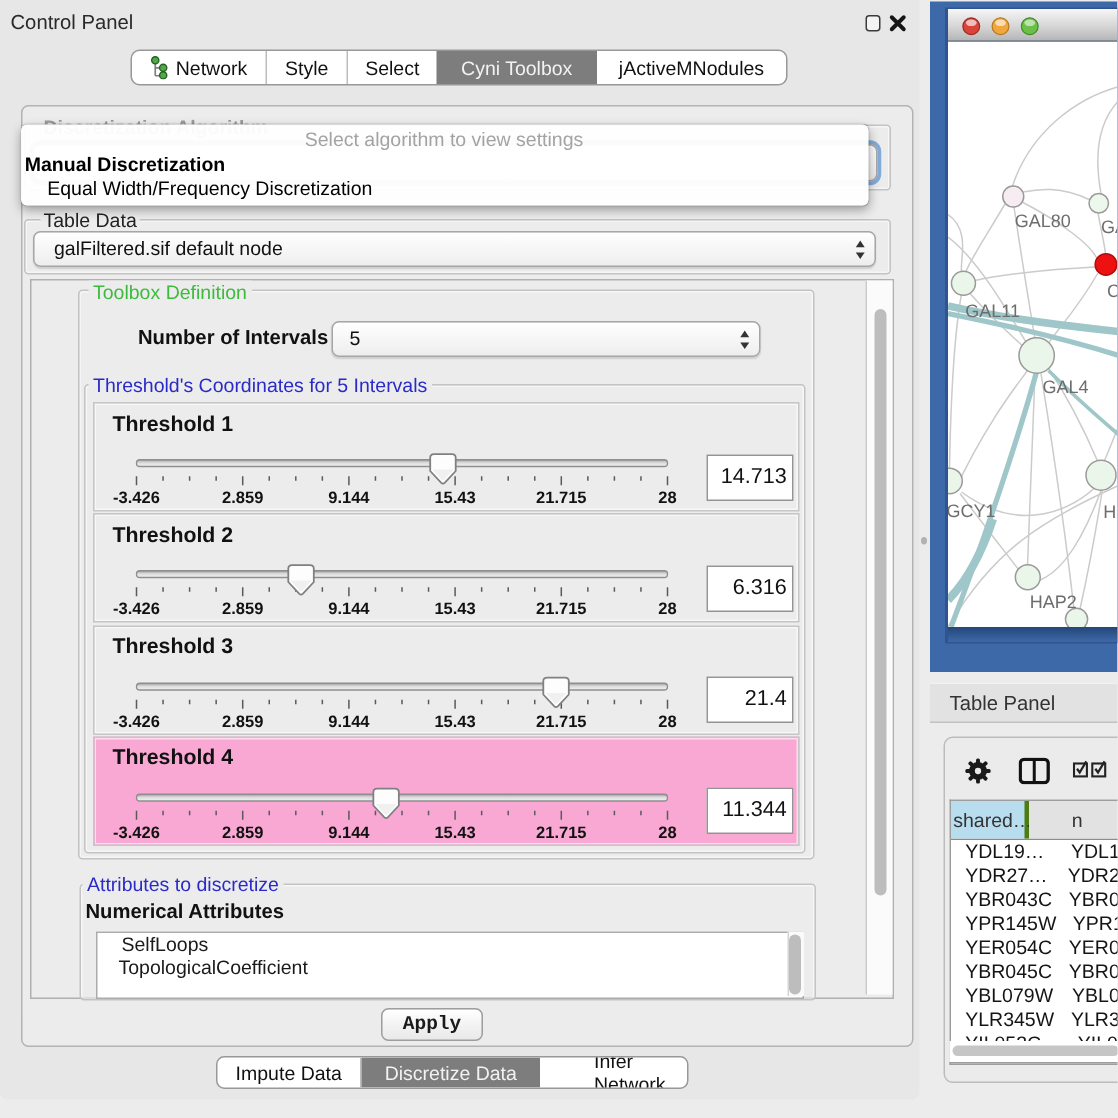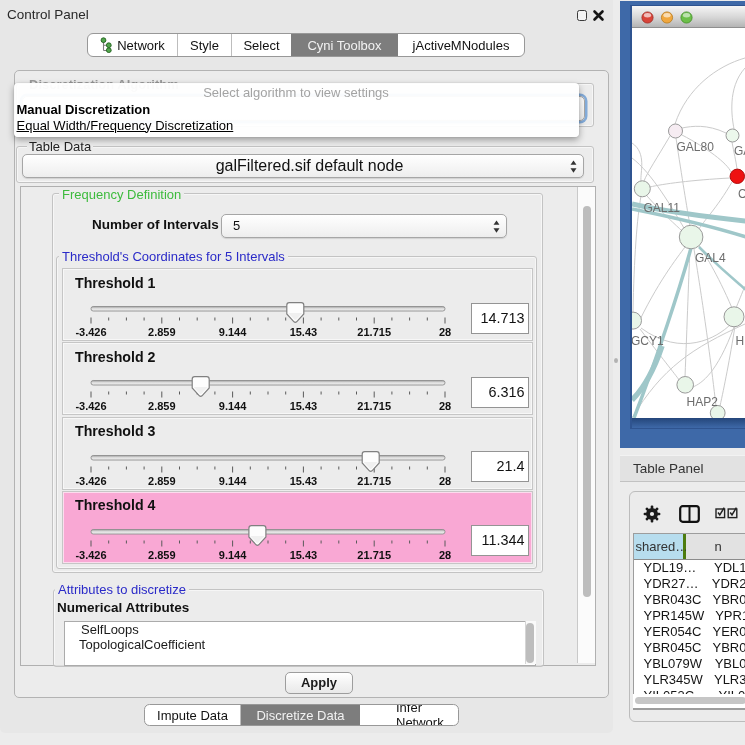--- a/index.html
+++ b/index.html
@@ -41,35 +41,35 @@
 </div>
 
 <div class="abs" style="left:13.5px;top:70px;width:593px;height:626px;background:#ececec;border:1px solid #b3b3b3;border-radius:5px;"></div>
 
 <div class="abs" style="left:29px;top:77px;font-size:13px;font-weight:bold;color:#9a9a9a;">Discretization Algorithm</div>
 <div class="abs etch" style="left:16px;top:83px;width:576px;height:42px;"></div>
 <div class="abs combo" style="left:22px;top:96px;width:561px;height:23px;box-shadow:0 0 0 2.5px rgba(106,156,213,0.8);"></div>
 
 <div class="abs" style="left:27px;top:139px;font-size:13px;color:#222;background:#ececec;padding:0 2px;z-index:3;">Table Data</div>
 <div class="abs etch" style="left:16px;top:146px;width:576px;height:35px;"></div>
-<div class="abs combo" style="left:22px;top:154px;width:560px;height:22px;font-size:16px;color:#111;line-height:22px;text-align:center;">
+<div class="abs combo" style="left:22px;top:154px;width:560px;height:22px;font-size:13px;color:#111;line-height:22px;">
   <span style="margin-left:13px;">galFiltered.sif default node</span>
   <svg class="carets" viewBox="0 0 8 14">
       <path d="M4 0 L7.4 5 H0.6 Z" fill="#333"></path>
       <path d="M4 14 L7.4 9 H0.6 Z" fill="#333"></path>
     </svg>
 </div>
 
 <div class="abs" style="left:20px;top:186px;width:574px;height:478px;border:1px solid #b0b0b0;background:#ececec;"></div>
 
 <div class="abs" style="left:577px;top:187px;width:17px;height:476px;background:#fbfbfb;border-left:1px solid #c9c9c9;"></div>
 <div class="abs" style="left:582.5px;top:206px;width:8.5px;height:391px;background:#bdbdbd;border-radius:4.5px;"></div>
 
 <div class="abs etch" style="left:52px;top:193px;width:489px;height:378px;"></div>
-<div class="abs gblabel" style="left:59px;top:186.5px;font-size:13px;color:#3dbb3d;">Frequency Definition</div>
+<div class="abs gblabel" style="left:59px;top:186.5px;font-size:13px;color:#3dbb3d;">Toolbox Definition</div>
 
 <div class="abs" style="left:92px;top:216.5px;font-size:13.5px;font-weight:bold;color:#111;">Number of Intervals</div>
 <div class="abs combo" style="left:221px;top:214px;width:284px;height:22px;font-size:13px;line-height:22px;color:#111;">
   <span style="margin-left:11px;">5</span>
   <svg class="carets" viewBox="0 0 8 14">
       <path d="M4 0 L7.4 5 H0.6 Z" fill="#333"></path>
       <path d="M4 14 L7.4 9 H0.6 Z" fill="#333"></path>
     </svg>
 </div>
 
@@ -270,32 +270,32 @@
 <div class="abs etch" style="left:53px;top:588.5px;width:489px;height:76px;"></div>
 <div class="abs gblabel" style="left:55px;top:582px;font-size:13px;color:#2a2ac8;">Attributes to discretize</div>
 <div class="abs" style="left:57px;top:600px;font-size:13.5px;font-weight:bold;color:#111;">Numerical Attributes</div>
 <div class="abs" style="left:64px;top:620.5px;width:470px;height:43.5px;background:#ffffff;border:1px solid #ababab;font-size:13px;color:#1a1a1a;overflow:hidden;">
   <div style="margin:0.5px 0 0 16px;line-height:15.4px;">SelfLoops</div>
   <div style="margin:0 0 0 14px;line-height:15.4px;">TopologicalCoefficient</div>
 </div>
 <div class="abs" style="left:524.5px;top:620.5px;width:10.5px;height:43.5px;background:#fafafa;border-left:1px solid #d5d5d5;"></div>
 <div class="abs" style="left:525.5px;top:622.5px;width:8.5px;height:40px;background:#bdbdbd;border-radius:4px;"></div>
 
-<div class="abs" style="left:285px;top:672px;width:66px;height:19.5px;background:linear-gradient(#ffffff,#f1f1f1 60%,#e9e9e9);border:1px solid #9d9d9d;border-radius:5px;text-align:center;line-height:19.5px;font-size:13px;font-weight:bold;color:#1b1b1b;">Apply</div>
+<div class="abs" style="left:254px;top:672px;width:66px;height:19.5px;background:linear-gradient(#ffffff,#f1f1f1 60%,#e9e9e9);border:1px solid #9d9d9d;border-radius:5px;text-align:center;line-height:19.5px;font-size:13px;font-weight:bold;color:#1b1b1b;font-family:Liberation Mono, monospace;">Apply</div>
 
 <div class="abs" style="left:144px;top:704px;width:313px;height:20px;background:#ffffff;border:1px solid #989898;border-radius:5.5px;display:flex;overflow:hidden;font-size:13px;color:#111;">
   <div style="width:95px;display:flex;align-items:center;justify-content:center;border-right:1px solid #bdbdbd;">Impute Data</div>
   <div style="width:119px;display:flex;align-items:center;justify-content:center;background:#7d7d7d;color:#f2f2f2;">Discretize Data</div>
   <div style="flex:1;display:flex;align-items:center;justify-content:center;padding-left:36px;">Infer Network</div>
 </div>
 
 <div class="abs" style="left:13.5px;top:83px;width:565px;height:54px;background:rgba(255,255,255,0.95);border-radius:4px;box-shadow:0 3px 7px rgba(0,0,0,0.35),0 0 1px rgba(0,0,0,0.3);z-index:5;font-size:13px;">
   <div style="text-align:center;color:#a3a3a3;padding-top:2.5px;height:16px;line-height:14px;">Select algorithm to view settings</div>
   <div style="color:#000;font-weight:bold;padding-left:3px;height:16px;line-height:16px;">Manual Discretization</div>
-  <div style="color:#000;padding-left:3px;height:16px;line-height:16px;text-decoration:underline;">Equal Width/Frequency Discretization</div>
+  <div style="color:#000;padding-left:18px;height:16px;line-height:16px;">Equal Width/Frequency Discretization</div>
 </div>
 
 <div class="abs" style="left:614px;top:358px;width:4px;height:5px;border-radius:50%;background:#9a9a9a;opacity:0.7;"></div>
 
 <div class="abs" style="left:620px;top:1px;width:125px;height:447px;background:#3e69a8;"></div>
 
 <div class="abs" style="left:630.2px;top:4.8px;width:114.8px;height:424px;background:#2f5490;"></div>
 
 <div class="abs" style="left:631.5px;top:6px;width:113.5px;height:22px;background:linear-gradient(#f6f6f6,#d6d6d6 55%,#b5b5b5);border-bottom:1px solid #8f8f8f;box-sizing:border-box;"></div>
 <svg class="abs" style="left:631.5px;top:6px;" width="114" height="22" viewBox="0 0 114 22">

